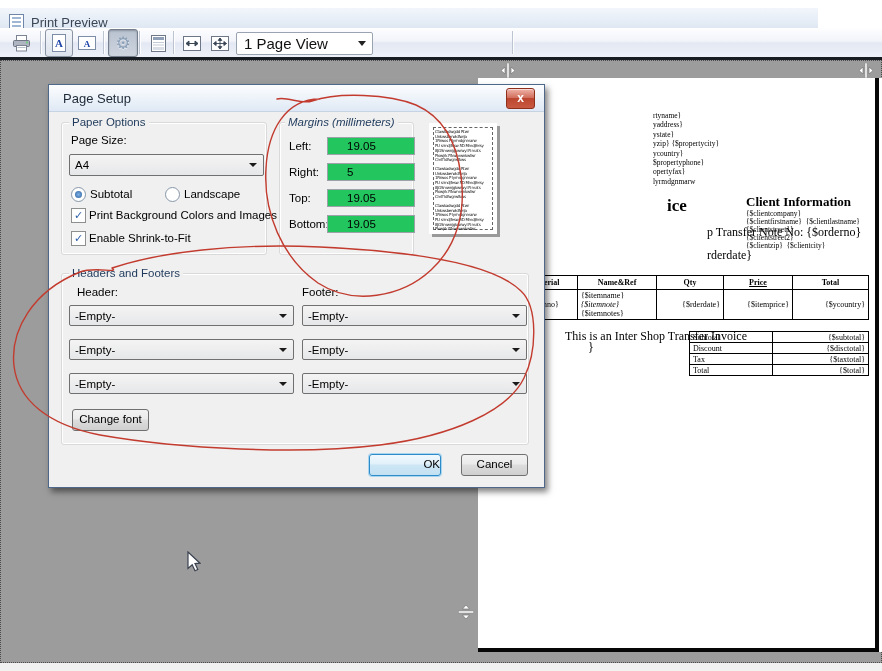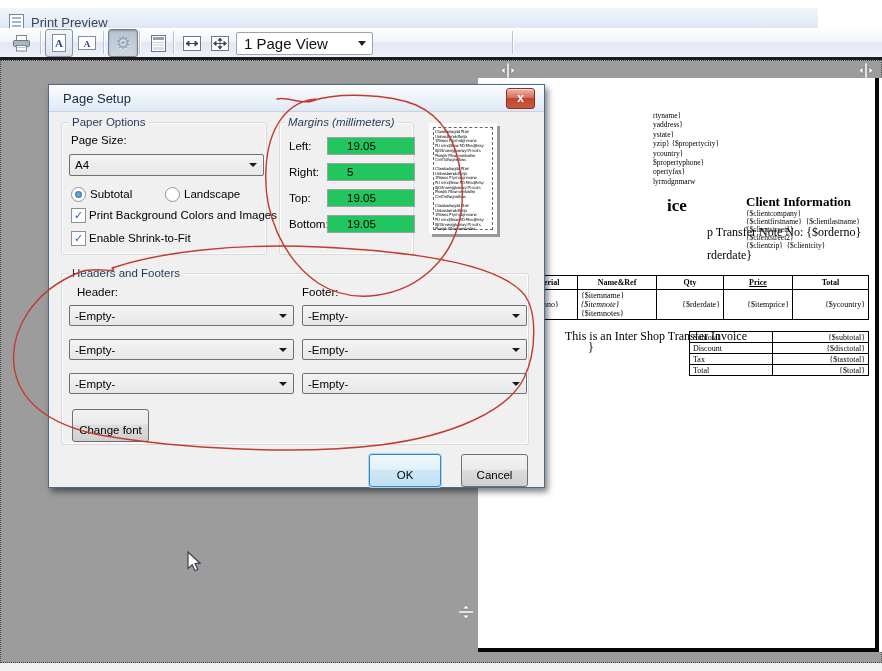--- a/index.html
+++ b/index.html
@@ -66,23 +66,23 @@
   .dcombo{background:linear-gradient(#F4F4F4,#E6E7E9);border:1px solid #707070;border-radius:2px;
      display:flex;align-items:center;padding-left:5px;font-size:11.5px;}
   .dcombo .arr{margin-left:auto;margin-right:6px;width:0;height:0;
      border-left:4px solid transparent;border-right:4px solid transparent;border-top:4px solid #1A1A1A;}
   .radio{width:13px;height:13px;border-radius:50%;background:#fff;border:1px solid #8696A8;display:inline-block;}
   .radio.sel::after{content:"";display:block;width:7px;height:7px;border-radius:50%;
      background:radial-gradient(#7FB2E5,#2C5F9E);margin:3px;}
   .check{width:13px;height:13px;background:#fff;border:1px solid #8E8F8F;display:inline-block;
      color:#2C5FA8;font-weight:bold;font-size:11px;line-height:12px;text-align:center;}
   .btn{border:1px solid #707070;border-radius:3px;background:linear-gradient(#F2F2F2,#EBEBEB 45%,#DDDDDD 50%,#CFCFCF);
-     text-align:center;font-size:11.5px;color:#000;padding-top:14px;}
+     text-align:center;font-size:11.5px;color:#000;padding-top:3px;}
   .btn.default{border-color:#2C8CC9;box-shadow:0 0 0 1px #A8D4EF;
-     background:linear-gradient(#EFF8FD,#E2F1FA 45%,#CCE6F5 50%,#C3E0F2);}
+     background:linear-gradient(#EFF8FD,#E2F1FA 45%,#CCE6F5 50%,#C3E0F2);text-align:right;}
   
   #thumb{left:380px;top:38px;width:68px;height:111px;background:#fff;box-shadow:3px 3px 0 #999;}
   #thumb-inner{left:4px;top:4px;right:4px;bottom:4px;border:1px dashed #666;padding:2px 1px;}
   .thumbblock{font-size:4px;line-height:4.7px;color:#111;white-space:pre;letter-spacing:-0.3px;
      margin-bottom:4px;font-family:"DejaVu Sans",sans-serif;}
 
   
   #annotations,#cursor{pointer-events:none;}
 </style>
 </head>

